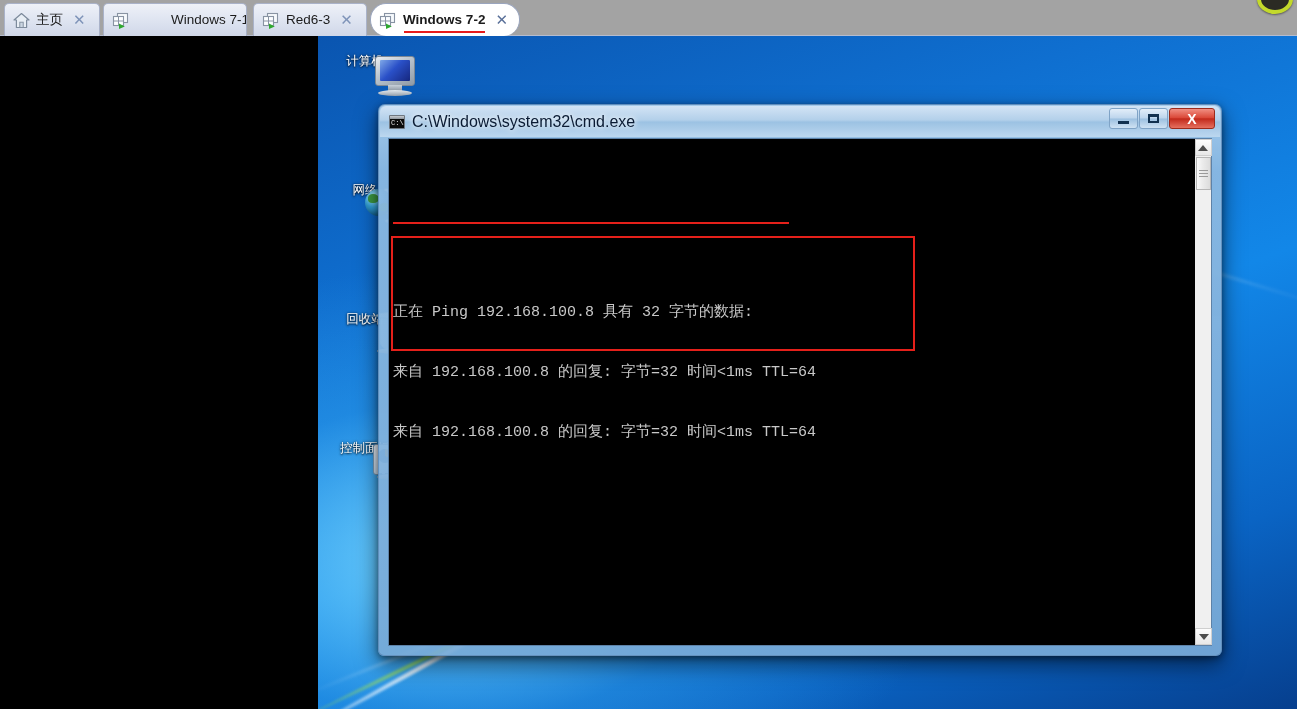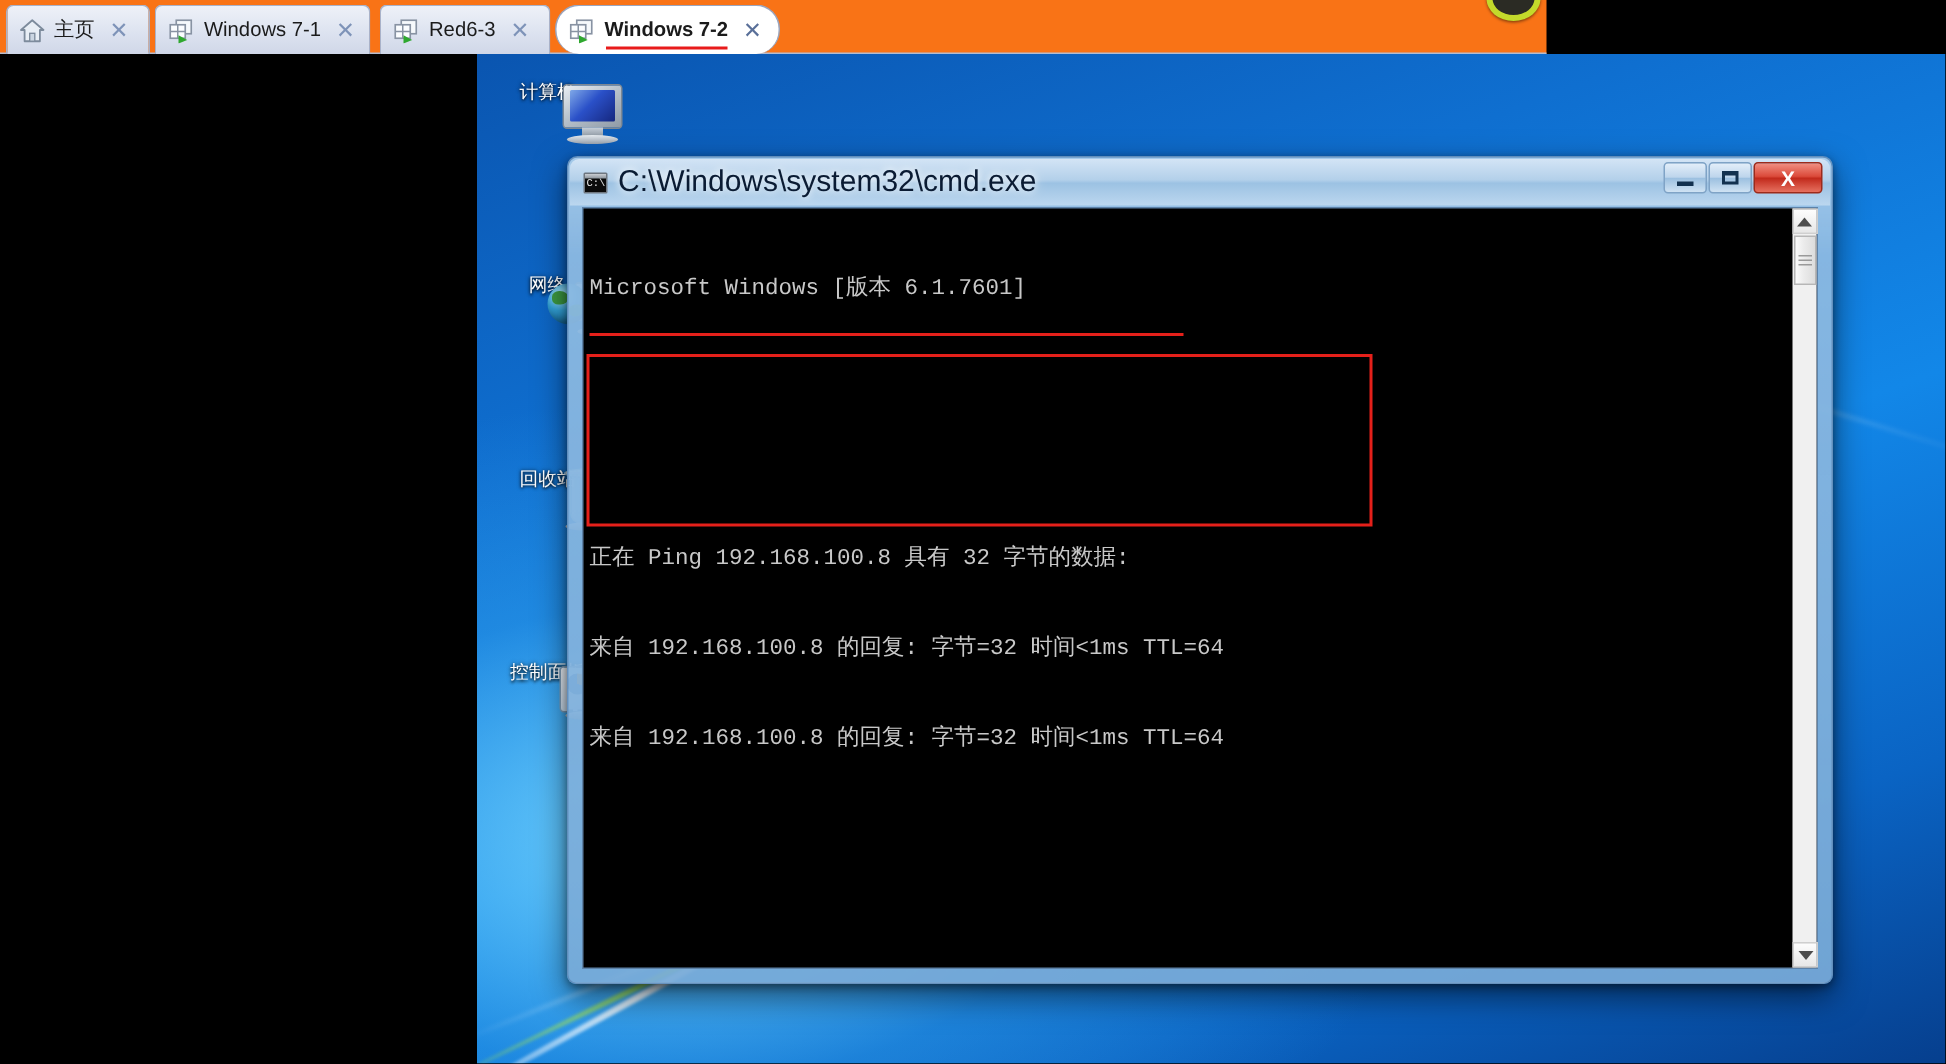--- a/index.html
+++ b/index.html
@@ -6,22 +6,22 @@
   html, body {
     width: 1297px; height: 709px;
     overflow: hidden;
     background: #000;
     font-family: "Liberation Sans", sans-serif;
   }
   #root { position: relative; width: 1297px; height: 709px; background: #000; }
 
   
   .tabbar {
-    position: absolute; left: 0; top: 0; width: 1031px; height: 36px;
-    background: #f97316;
+    position: absolute; left: 0; top: 0; width: 1297px; height: 36px;
+    background: #a3a3a3;
     border-bottom: 1px solid #b5bccf;
   }
   .tab {
     position: absolute; top: 3px; height: 33px;
     display: flex; align-items: center;
     border: 1px solid #a9b2c9;
     border-bottom: none;
     border-radius: 5px 5px 0 0;
     background: linear-gradient(to bottom, #eef1f8 0%, #dde3f0 55%, #d0d7e8 100%);
     padding: 0 6px 0 8px;
@@ -212,21 +212,21 @@
   }
   .cmd-ico::before {
     content: ""; position: absolute; left: 0; top: 0; right: 0; height: 3px;
     background: linear-gradient(to bottom, #c9cdd2, #8d949c);
   }
   .cmd-ico-text {
     font-family: "Liberation Mono", monospace; font-size: 7px; color: #e8e8e8;
     line-height: 8px; padding-left: 1px; padding-bottom: 1px;
   }
   .cmd-title {
-    margin-left: 7px; font-size: 20px; color: #0a1b33;
+    margin-left: 7px; font-size: 16px; color: #0a1b33;
     text-shadow: 0 0 5px rgba(255,255,255,.95), 0 0 9px rgba(255,255,255,.8);
   }
   .win-buttons { position: absolute; right: 5px; top: 2px; display: flex; }
   .wbtn {
     width: 29px; height: 21px; margin-left: 1px;
     border: 1px solid #7fa3c6; border-radius: 3px;
     display: flex; align-items: center; justify-content: center;
     background: linear-gradient(to bottom, #e3eef9 0%, #bdd5ec 48%, #9cc0e0 52%, #cfe2f3 100%);
     color: #12314f; font-size: 12px;
   }
@@ -303,21 +303,21 @@
       <span class="ico-home">
         <svg width="17" height="17" viewBox="0 0 17 17">
           <path d="M8.5 1.5 L16 8 L13.6 8 L13.6 15.5 L3.4 15.5 L3.4 8 L1 8 Z" fill="#e8eef5" stroke="#7d8b9c" stroke-width="1.2" stroke-linejoin="round"></path>
           <rect x="6.8" y="10.2" width="3.4" height="5.3" fill="#cbd6e2" stroke="#7d8b9c" stroke-width="0.9"></rect>
         </svg>
       </span>
       <span class="tab-label">主页</span>
       <span class="tab-close">✕</span>
     </div>
 
-    <div class="tab" style="left:103px; width:144px;">
+    <div class="tab" style="left:103px; width:144px;gap:35px;">
       <span class="ico-vm">
         <svg width="18" height="17" viewBox="0 0 18 17">
           <rect x="5.5" y="1.5" width="10" height="9" fill="#f6f9fc" stroke="#8893a3" stroke-width="1.1"></rect>
           <rect x="1.5" y="4.5" width="10" height="9" fill="#fbfdff" stroke="#8893a3" stroke-width="1.1"></rect>
           <line x1="6.5" y1="4.5" x2="6.5" y2="13.5" stroke="#8893a3" stroke-width="1"></line>
           <line x1="1.5" y1="9" x2="11.5" y2="9" stroke="#8893a3" stroke-width="1"></line>
           <path d="M7 11.5 L12.8 14.6 L7 17 Z" fill="#2fa82f"></path>
         </svg>
       </span>
       <span class="tab-label">Windows 7-1</span>
@@ -424,21 +424,20 @@
             </span>
           <span class="wbtn">
               <span class="max-box"></span>
             </span>
           <span class="wbtn close">X</span>
         </span>
       </div>
 
       <div class="cmd-inner">
         <div class="cmd-text">
-          <div class="line">Microsoft Windows [版本 6.1.7601]</div>
           <div class="line"></div>
           <div class="line"></div>
           <div class="line">正在 Ping 192.168.100.8 具有 32 字节的数据:</div>
           <div class="line">来自 192.168.100.8 的回复: 字节=32 时间&lt;1ms TTL=64</div>
           <div class="line">来自 192.168.100.8 的回复: 字节=32 时间&lt;1ms TTL=64</div>
           
           
           
           
           

